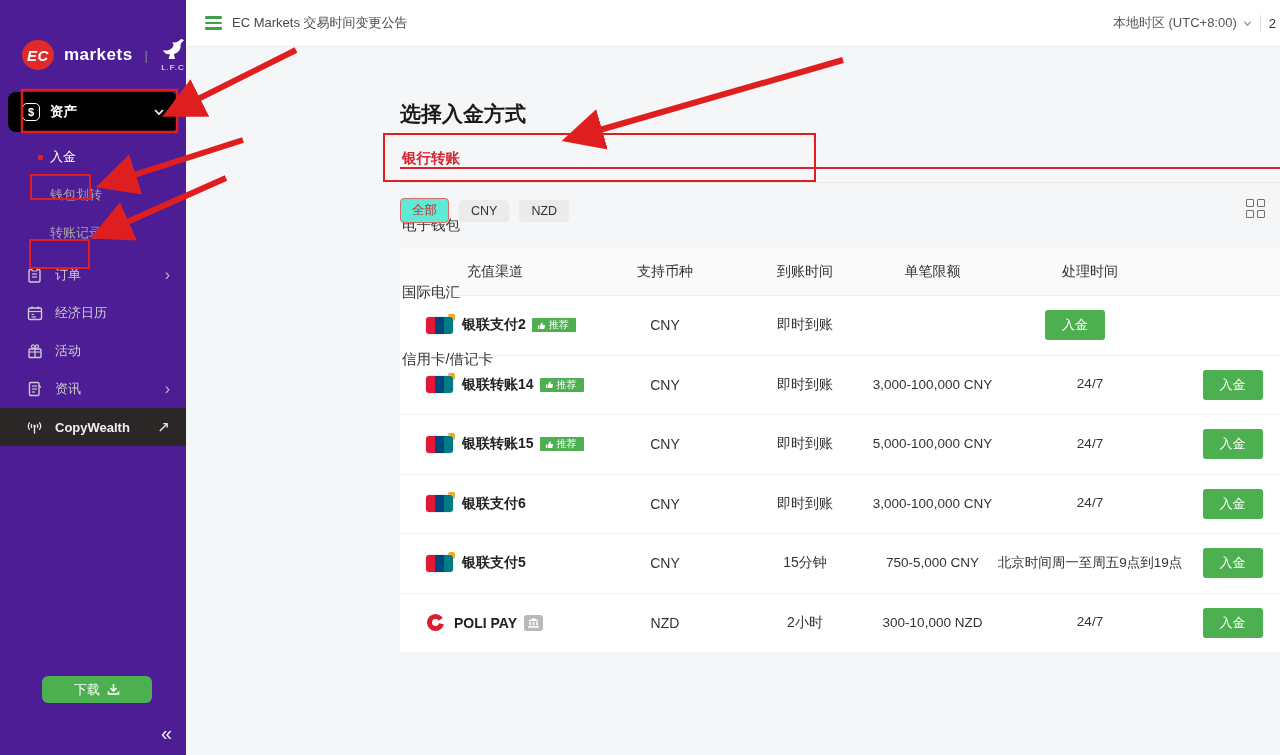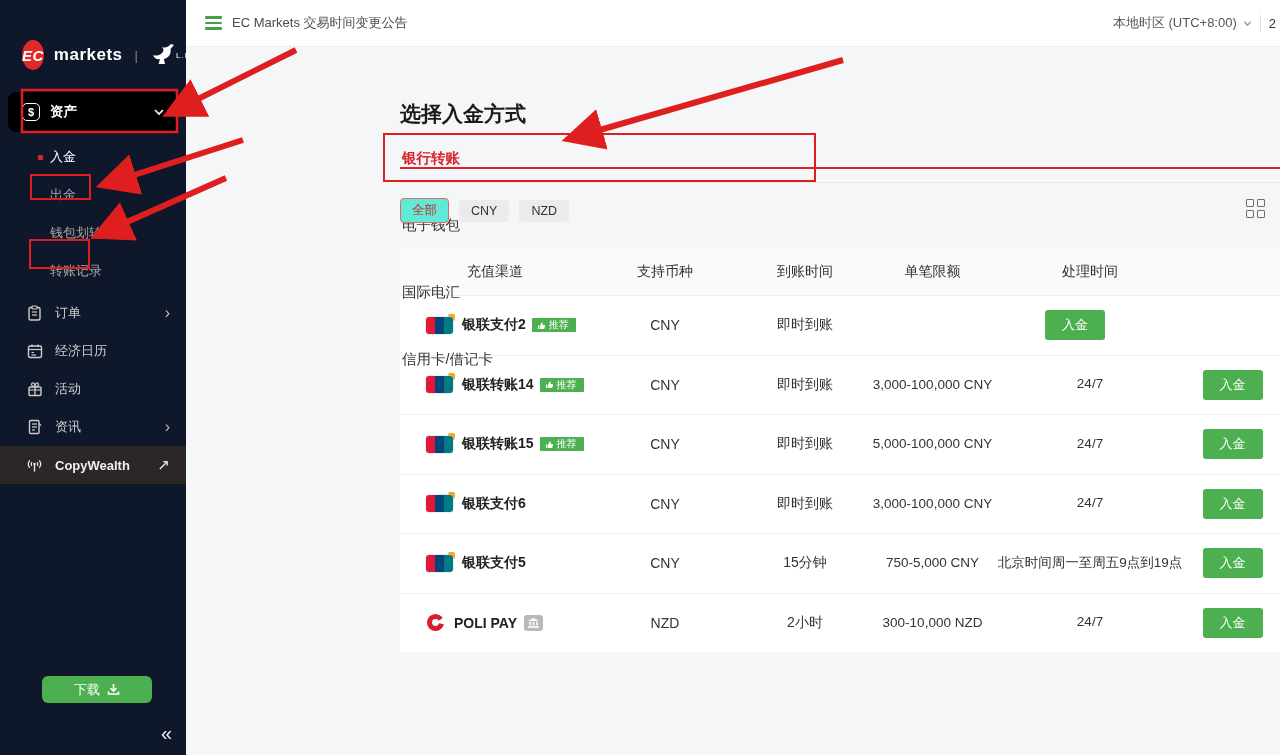--- a/index.html
+++ b/index.html
@@ -1,28 +1,28 @@
 <!DOCTYPE html>
 <html><head>
 <meta charset="utf-8">
 <style>
   * { margin:0; padding:0; box-sizing:border-box; }
   html,body { width:1280px; height:755px; overflow:hidden;
     font-family:"Liberation Sans","DejaVu Sans",sans-serif; background:#fff; }
   .app { position:relative; width:1280px; height:755px; display:flex; }
 
   
-  .sidebar { position:relative; width:186px; height:755px; background:#0f172a; flex:0 0 186px; color:#d6d3d3; }
+  .sidebar { position:relative; width:186px; height:755px; background:#4c1d95; flex:0 0 186px; color:#d6d3d3; }
   .logo-row { display:flex; align-items:center; gap:10px; padding:22px 0 0 22px; height:88px; }
   .ec-badge { background:#e02a2a; color:#fff; font-weight:bold; font-style:italic;
     border-radius:50%; width:40px; height:30px; display:flex; align-items:center; justify-content:center;
     font-size:15px; letter-spacing:0.5px; }
   .markets-txt { color:#fff; font-size:17px; font-weight:bold; letter-spacing:0.5px; }
   .logo-div { color:#888; font-size:13px; margin:0 2px; }
-  .lfc-wrap { display:flex; flex-direction:row; align-items:center; line-height:1; }
+  .lfc-wrap { display:flex; flex-direction:column; align-items:center; line-height:1; }
   .lfc-sub { color:#fff; font-size:8px; letter-spacing:1px; margin-top:2px; }
 
   .menu { margin-top:4px; }
   .menu-active { position:relative; margin:0 8px; height:40px; background:#000; border-radius:8px;
     display:flex; align-items:center; padding:0 14px; color:#fff; }
   .dollar-ic { display:inline-flex; width:18px; height:18px; border:1.5px solid #fff; border-radius:5px;
     align-items:center; justify-content:center; font-size:11px; font-weight:bold; color:#fff; margin-right:10px; }
   .menu-active-label { font-size:13.5px; font-weight:bold; flex:1; }
   .chev-down { width:10px; height:10px; }
 
@@ -127,23 +127,20 @@
           <polyline points="1,3 5,7 9,3" fill="none" stroke="#fff" stroke-width="1.6"></polyline>
         </svg>
       </div>
 
       <div class="sub-list">
         <div class="sub-item active">
           <span class="dot"></span>
           <span>入金</span>
         </div>
         <div class="sub-item">
-          <span>出金</span>
-        </div>
-        <div class="sub-item">
           <span>钱包划转</span>
         </div>
         <div class="sub-item">
           <span>转账记录</span>
         </div>
       </div>
 
       <div class="nav-item">
         <span class="nav-ic">
           <svg width="15" height="16" viewBox="0 0 15 16">

